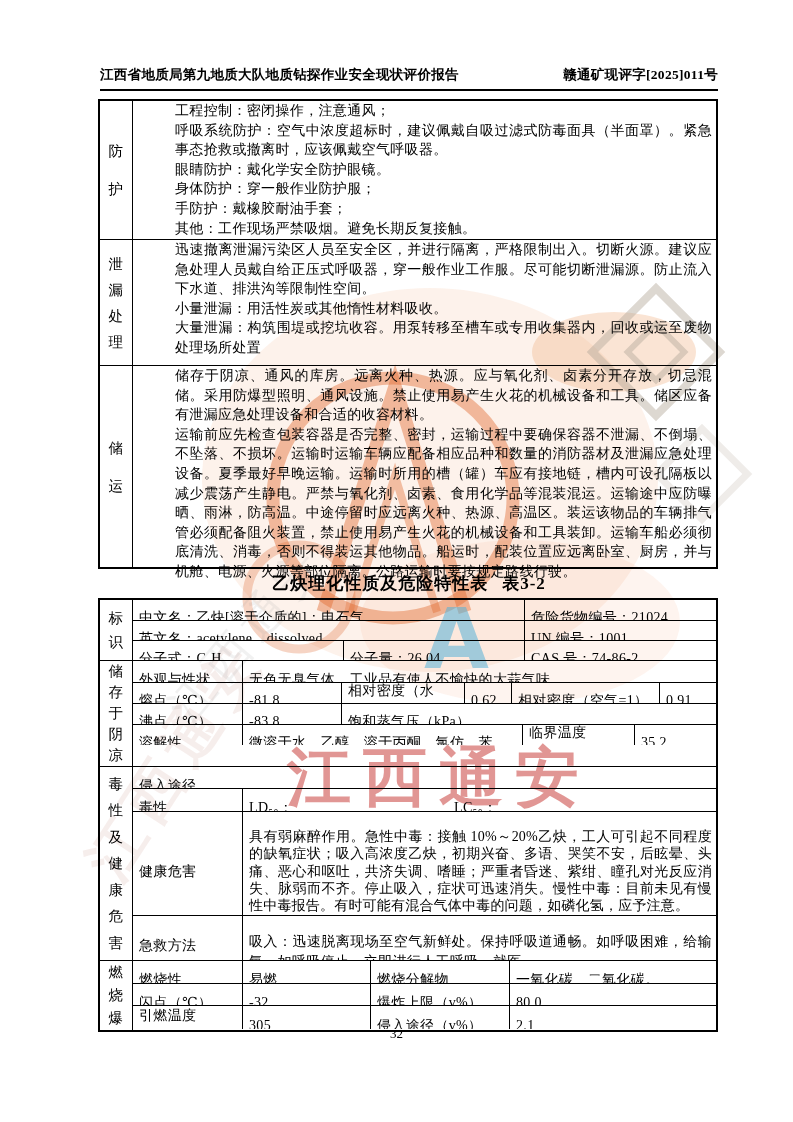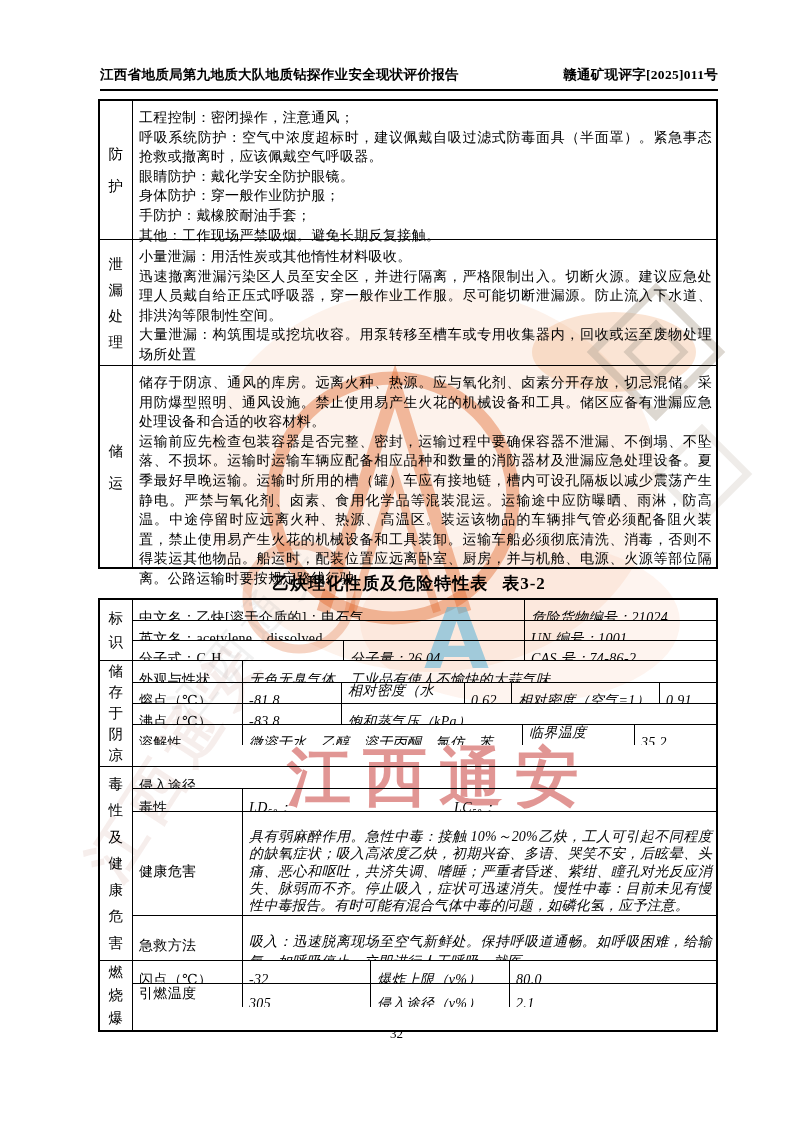--- a/index.html
+++ b/index.html
@@ -17,36 +17,36 @@
        font-size:13.5px;font-weight:bold;letter-spacing:.3px;}
   .hdr-rule{position:absolute;left:100px;top:89px;width:618px;height:2px;background:#000;}
 
   
   .tbl{position:absolute;left:98px;width:620px;border:2px solid #000;box-sizing:border-box;
        font-size:14px;letter-spacing:.35px;line-height:19.6px;}
   .sec{display:flex;box-sizing:border-box;}
   .sec + .sec{border-top:1.6px solid #000;}
   .spine{width:33px;flex:0 0 33px;border-right:1.4px solid #000;box-sizing:border-box;
          display:flex;align-items:center;justify-content:center;text-align:center;}
-  .spine .v{width:16px;word-break:break-all;line-height:32px;font-size:14.5px;}
+  .spine .v{width:16px;word-break:break-all;line-height:38px;font-size:14.5px;}
   .rows{flex:1;display:flex;flex-direction:column;min-width:0;}
   .row{display:flex;box-sizing:border-box;min-width:0;}
   .row + .row{border-top:1.4px solid #000;}
   .c{box-sizing:border-box;padding:1px 4px 0 6px;min-width:0;overflow:hidden;
      display:flex;align-items:center;}
-  .c + .c{border-left:1.4px solid #000;font-style:italic;}
+  .c + .c{border-left:1.4px solid #000;}
   .c.top{align-items:flex-start;}
   .c.fill{flex:1;}
   .para{text-align:justify;}
   .para div{text-align:justify;}
 
   
   #t1{top:99px;}
   #t1 .sec1{height:138px;} #t1 .sec2{height:126px;} #t1 .sec3{height:202px;}
-  #t1 .c{display:block;padding-top:7px;}
+  #t1 .c{display:block;padding-top:0;margin-left:36px;}
 
   
   #t2{top:598px;}
   #t2 .spine .v{line-height:24px;}
   #t2 .sec-phys .spine .v{line-height:21px;}
   #t2 .sec-tox  .spine .v{line-height:26.5px;}
   #t2 .sec-fire .spine .v{line-height:23px;}
   .h20{height:20px;} .h21{height:21px;} .h23{height:23px;} .h22{height:22px;} .h24{height:24px;}
   .h104{height:104px;} .h45{height:45px;}
   #t2 .c{padding-top:16px;}
@@ -114,22 +114,22 @@
           </div>
       </div>
 
       <div class="sec sec2">
         <div class="spine">
           <div class="v" style="line-height:26px">泄漏处理</div>
         </div>
         <div class="rows">
             <div class="row" style="flex:1">
           <div class="c fill top para">
+            <div>迅速撤离泄漏污染区人员至安全区，并进行隔离，严格限制出入。切断火源。建议应急处理人员戴自给正压式呼吸器，穿一般作业工作服。尽可能切断泄漏源。防止流入下水道、排洪沟等限制性空间。</div>
             <div>小量泄漏：用活性炭或其他惰性材料吸收。</div>
-            <div>迅速撤离泄漏污染区人员至安全区，并进行隔离，严格限制出入。切断火源。建议应急处理人员戴自给正压式呼吸器，穿一般作业工作服。尽可能切断泄漏源。防止流入下水道、排洪沟等限制性空间。</div>
             <div>大量泄漏：构筑围堤或挖坑收容。用泵转移至槽车或专用收集器内，回收或运至废物处理场所处置</div>
           </div>
         </div>
           </div>
       </div>
 
       <div class="sec sec3">
         <div class="spine">
           <div class="v">储运</div>
         </div>
@@ -228,20 +228,26 @@
           </div>
         </div>
       </div>
 
       <div class="sec sec-fire">
         <div class="spine">
           <div class="v">燃烧爆</div>
         </div>
         <div class="rows">
           <div class="row h22">
+            <div class="c" style="width:109px">燃烧性</div>
+            <div class="c" style="width:128px">易燃</div>
+            <div class="c" style="width:139px">燃烧分解物</div>
+            <div class="c fill">一氧化碳、二氧化碳。</div>
+          </div>
+          <div class="row h22">
             <div class="c" style="width:109px">闪点（℃）</div>
             <div class="c" style="width:128px">-32</div>
             <div class="c" style="width:139px">爆炸上限（v%）</div>
             <div class="c fill">80.0</div>
           </div>
           <div class="row h24">
             <div class="c" style="width:109px">引燃温度（℃）</div>
             <div class="c" style="width:128px">305</div>
             <div class="c" style="width:139px">侵入途径（v%）</div>
             <div class="c fill">2.1</div>

